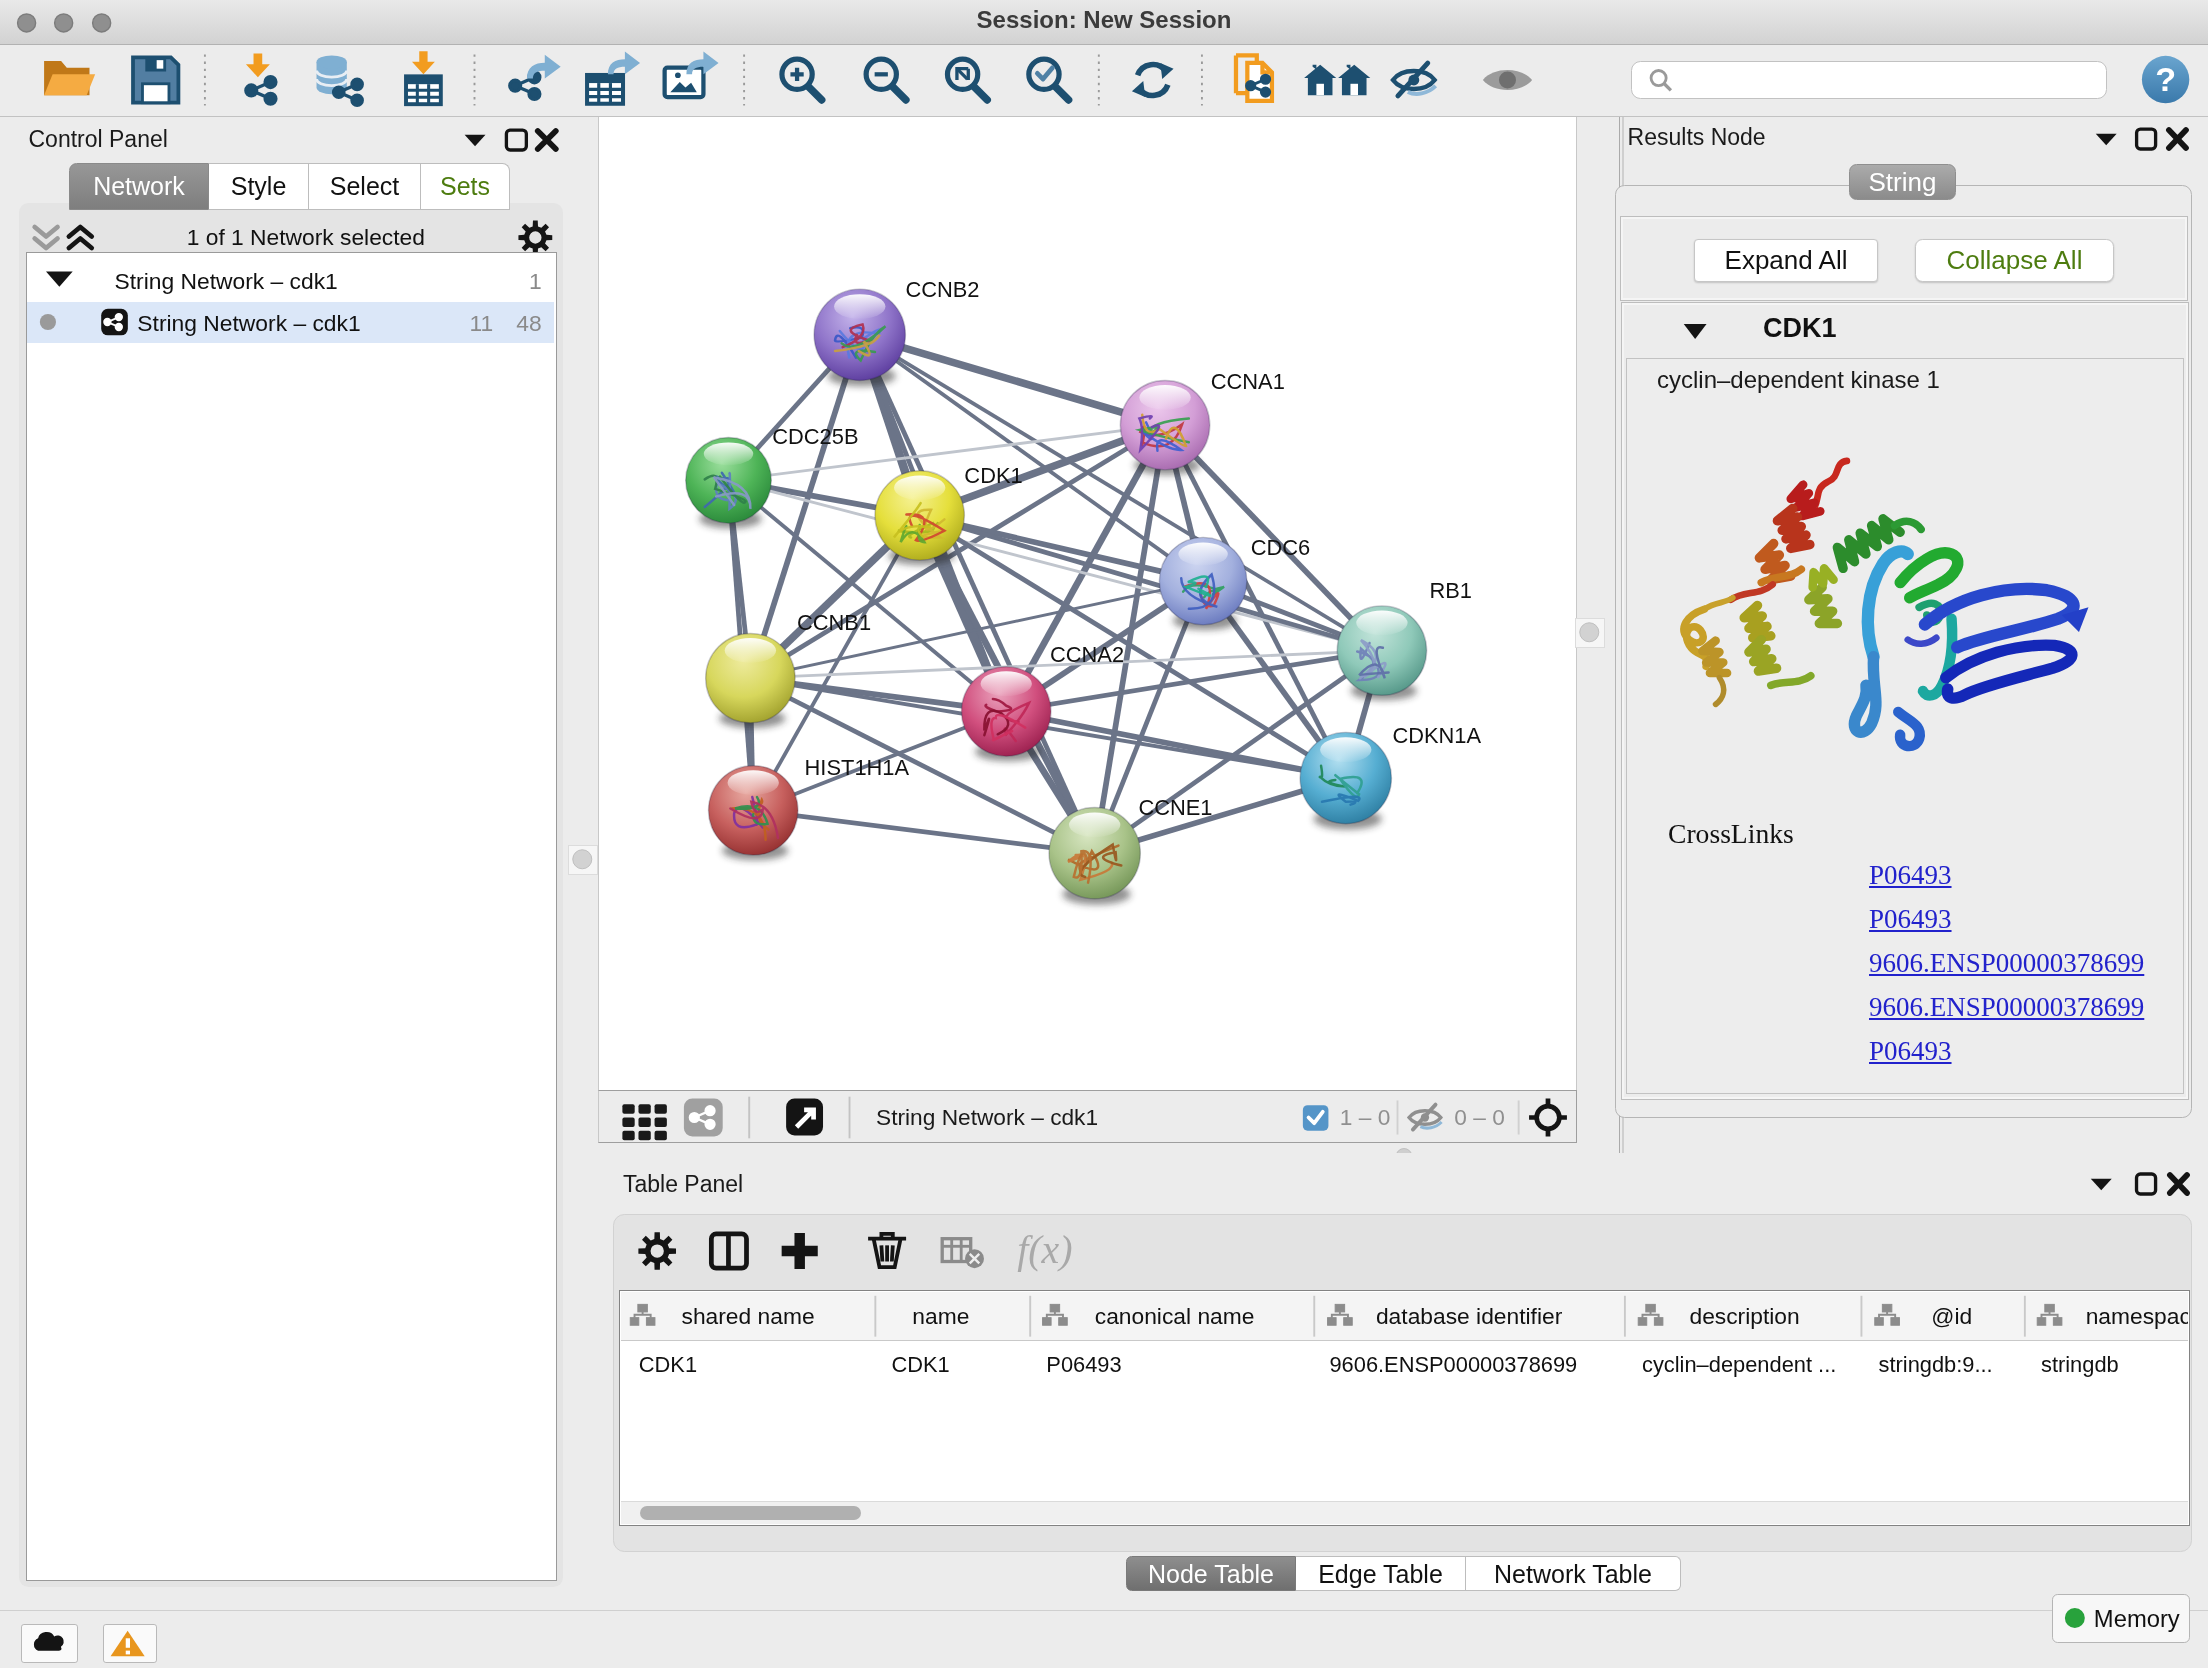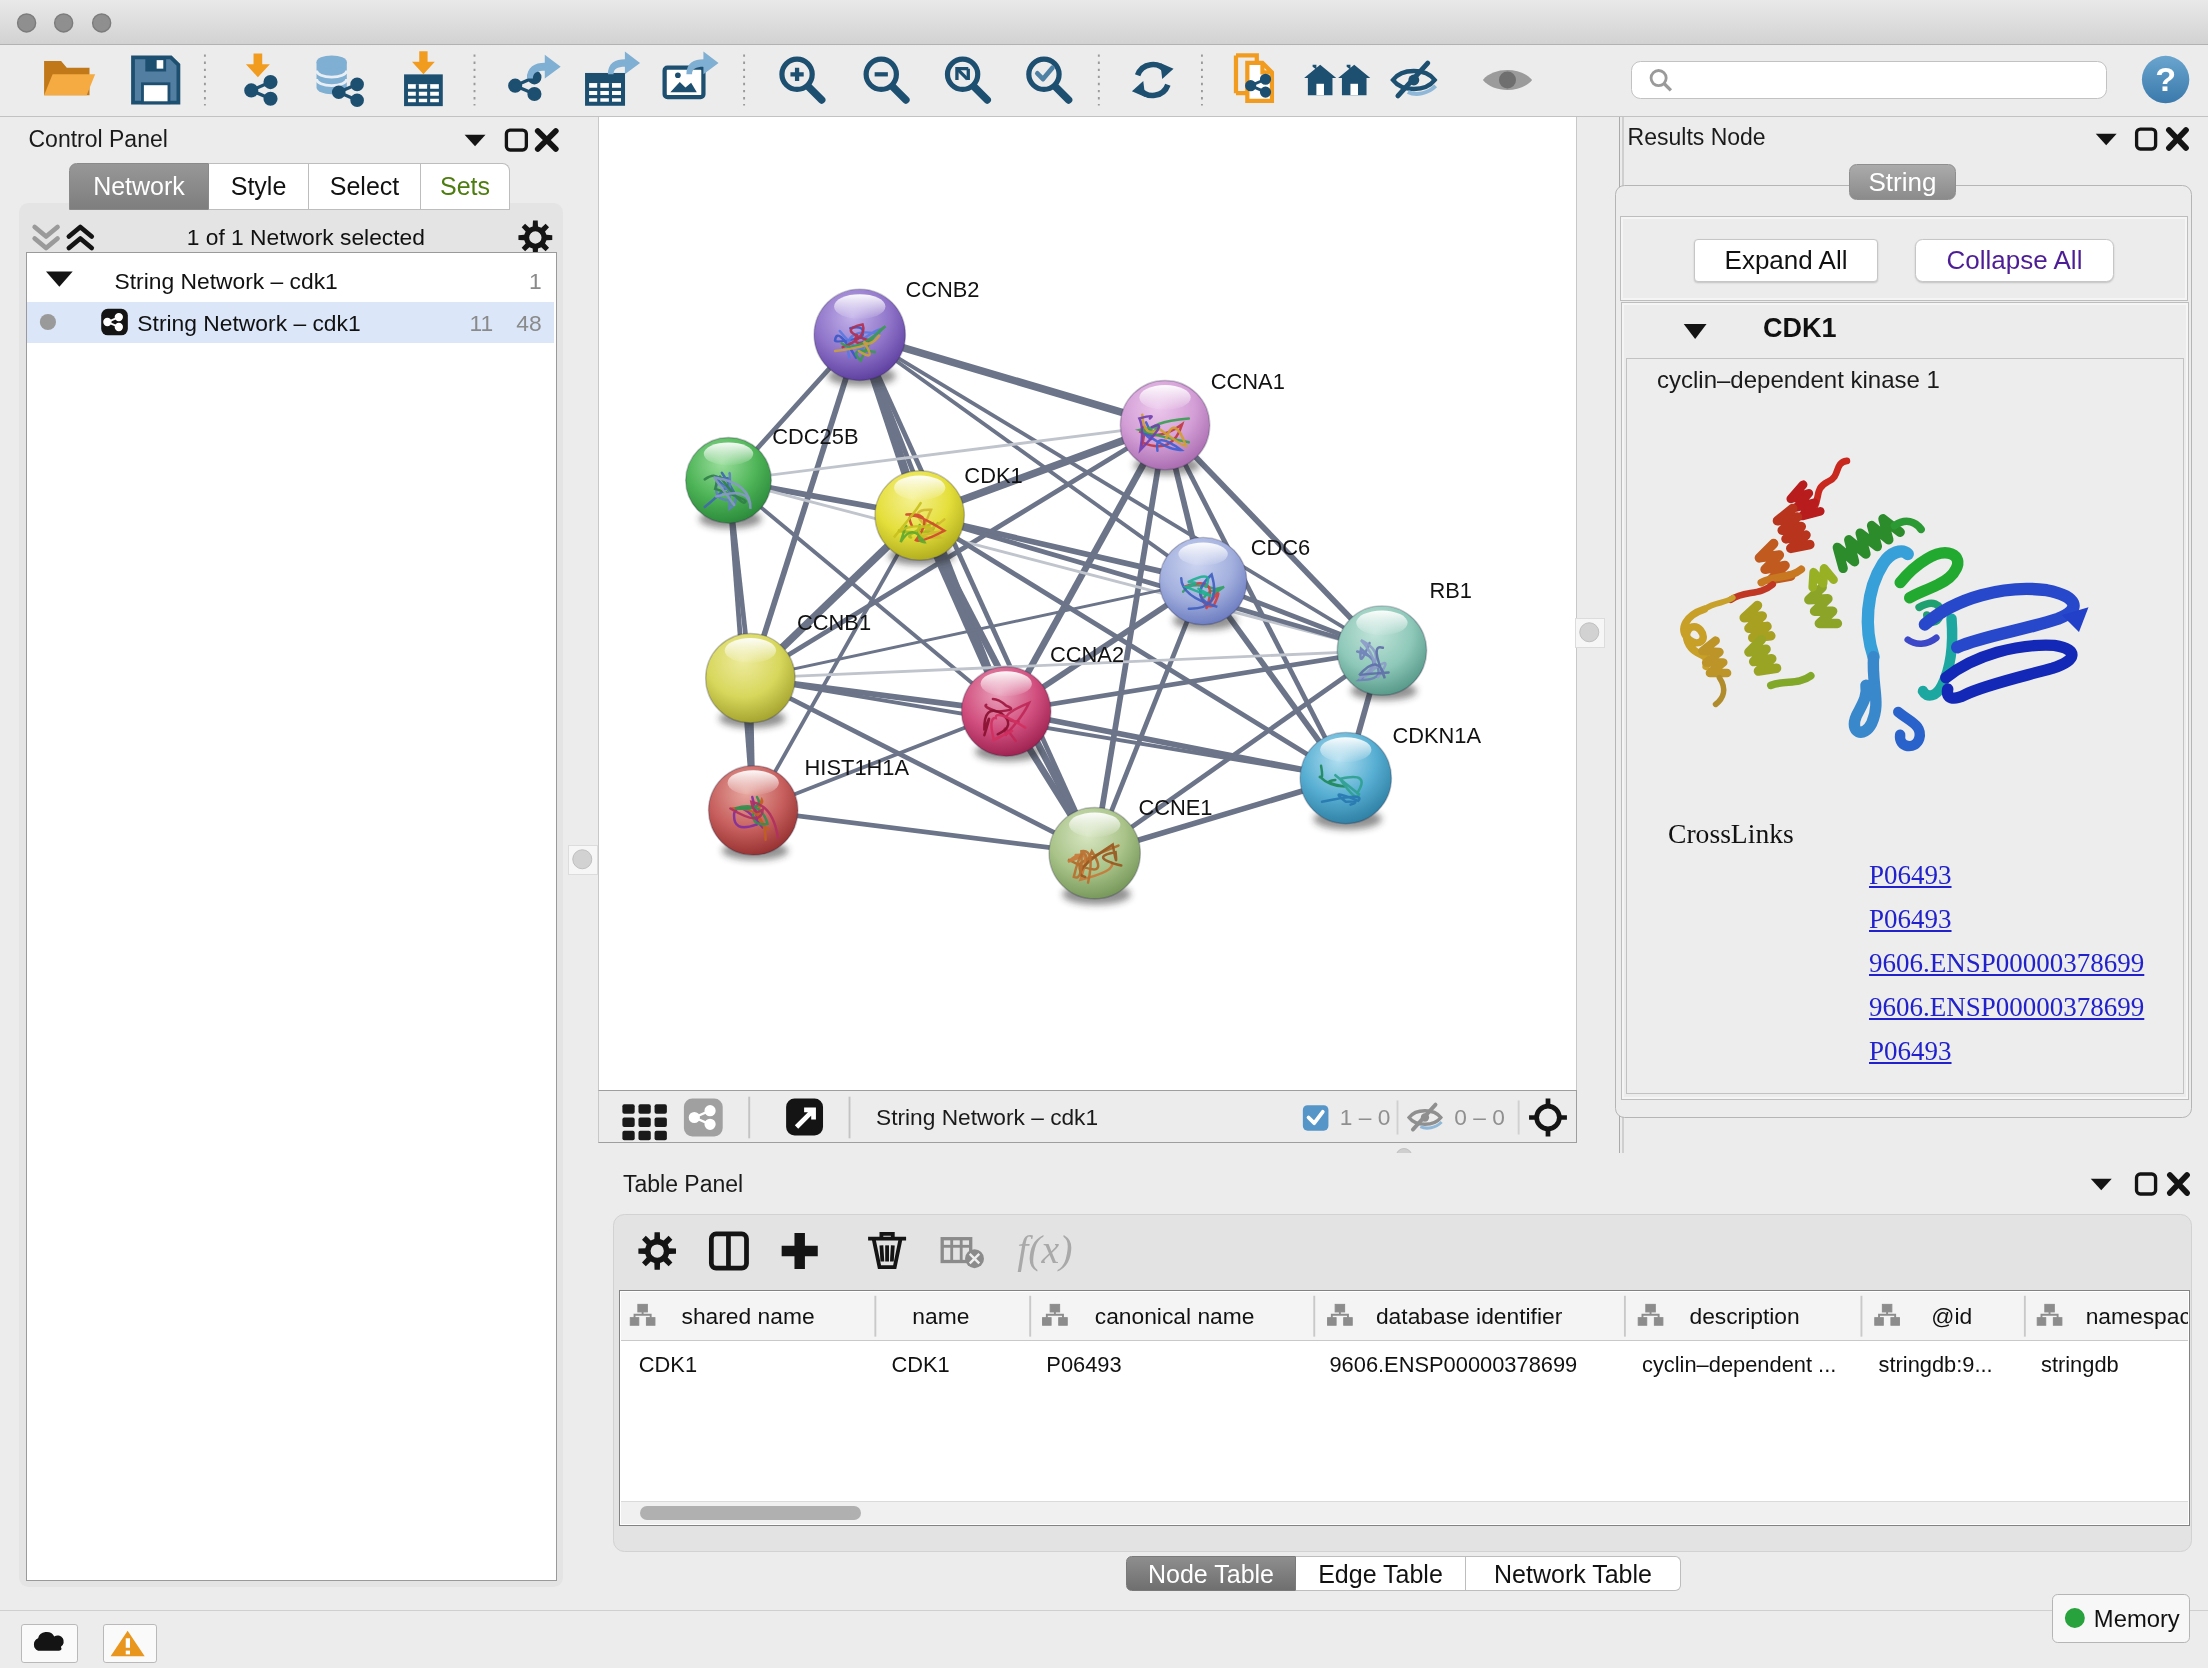--- a/index.html
+++ b/index.html
@@ -5,20 +5,21 @@
 .abs{position:absolute}
 .dockhead{font-size:23px;color:#1a1a1a}
 svg{display:block}
 </style></head><body>
 <div class="abs" style="left:0;top:0;width:2208px;height:45px;background:linear-gradient(#e9e9e9,#d2d2d2);border-bottom:1.9px solid #b2b2b2">
 <svg width="190" height="45" viewBox="0 0 200 47">
       <circle cx="28" cy="24" r="9.5" fill="#8f8f8f" stroke="#7c7c7c" stroke-width="1.5"></circle>
       <circle cx="67" cy="24" r="9.5" fill="#8f8f8f" stroke="#7c7c7c" stroke-width="1.5"></circle>
       <circle cx="107" cy="24" r="9.5" fill="#8f8f8f" stroke="#7c7c7c" stroke-width="1.5"></circle>
     </svg>
+<div class="abs" style="left:0;top:5.7px;width:2208px;text-align:center;font-size:24px;font-weight:bold;color:#3b3b3b">Session: New Session</div>
 </div>
 <div class="abs" style="left:0;top:45px;width:2208px;height:72px;background:#ececec;border-bottom:1.9px solid #c2c2c2">
 <svg width="1579" height="70" viewBox="0 0 1660 74" style="position:absolute">
       <g transform="translate(0,-48)">
         <g transform="translate(68,85)">
 <path d="M -26,-20 L -8,-20 L -2,-13 L 22,-13 L 22,16 L -26,16 Z" fill="#c07818"></path>
 <path d="M -26,16 L -17,-6 L 28,-6 L 19,16 Z" fill="#f5ab42"></path>
 <path d="M -26,16 L 19,16 L 19,20 L -26,20 Z" fill="#e8e8e8" opacity="0"></path>
         </g>
         <g transform="translate(160,85)">
@@ -493,21 +494,21 @@
  <div class="abs dockhead" style="left:7.6px;top:6.7px">Results Node</div>
  <svg class="abs" style="left:471px;top:8.6px" width="114" height="27" viewBox="0 0 120 28">
     <path d="M 5,8 L 27,8 L 16,20 Z" fill="#141414"></path>
     <rect x="48" y="3" width="20" height="21" rx="4" fill="none" stroke="#141414" stroke-width="3.5"></rect>
     <path d="M 82,4 L 100,23 M 100,4 L 82,23" stroke="#141414" stroke-width="6" stroke-linecap="round"></path>
  </svg>
  <div class="abs" style="left:-4.8px;top:68px;width:577px;height:933px;background:#ececec;border:1.9px solid #b5b5b5;border-radius:9.5px"></div>
  <div class="abs" style="left:229px;top:47px;width:107px;height:36px;background:linear-gradient(#ababab,#8b8b8b);border:1px solid #8f8f8f;border-radius:7.6px;color:#fff;font-size:26px;text-align:center;line-height:35px">String</div>
  <div class="abs" style="left:0;top:99px;width:568px;height:85px;border:1.9px solid #bdbdbd;box-shadow:inset 0 0 0 1.9px #f5f5f5"></div>
  <div class="abs" style="left:74px;top:122px;width:184px;height:43px;background:#fff;border:1px solid #c6c6c6;border-radius:4px;box-shadow:0 1px 1.9px rgba(0,0,0,0.18);font-size:26px;text-align:center;line-height:41px;color:#111">Expand All</div>
- <div class="abs" style="left:295px;top:122px;width:199px;height:43px;background:#fff;border:1px solid #c6c6c6;border-radius:7.6px;box-shadow:0 1px 1.9px rgba(0,0,0,0.18);font-size:26px;text-align:center;line-height:41px;color:#4c1d95">Collapse All</div>
+ <div class="abs" style="left:295px;top:122px;width:199px;height:43px;background:#fff;border:1px solid #c6c6c6;border-radius:7.6px;box-shadow:0 1px 1.9px rgba(0,0,0,0.18);font-size:26px;text-align:center;line-height:41px;color:#4d7c0f">Collapse All</div>
  <div class="abs" style="left:1px;top:185px;width:568px;height:798px;border:1.9px solid #bdbdbd;box-shadow:inset 0 0 0 1.9px #f5f5f5"></div>
  <svg class="abs" style="left:59px;top:203px" width="38" height="23" viewBox="0 0 40 24">
       <path d="M 5,4 L 29,4 L 17,20 Z" fill="#141414"></path>
     </svg>
  <div class="abs" style="left:143px;top:196px;width:190px;font-size:27px;font-weight:bold;color:#111">CDK1</div>
  <div class="abs" style="left:5.7px;top:241px;width:558px;height:736px;background:#ededed;border:1.9px solid #c2c2c2"></div>
  <div class="abs" style="left:37px;top:249px;font-size:24px;color:#1a1a1a">cyclin–dependent kinase 1</div>
  <div class="abs" style="left:50px;top:340px;width:428px;height:314px">
       <svg width="428" height="314" viewBox="0 0 450 330" style="position:absolute;left:0;top:0">
         <g fill="none" stroke-linecap="round">

